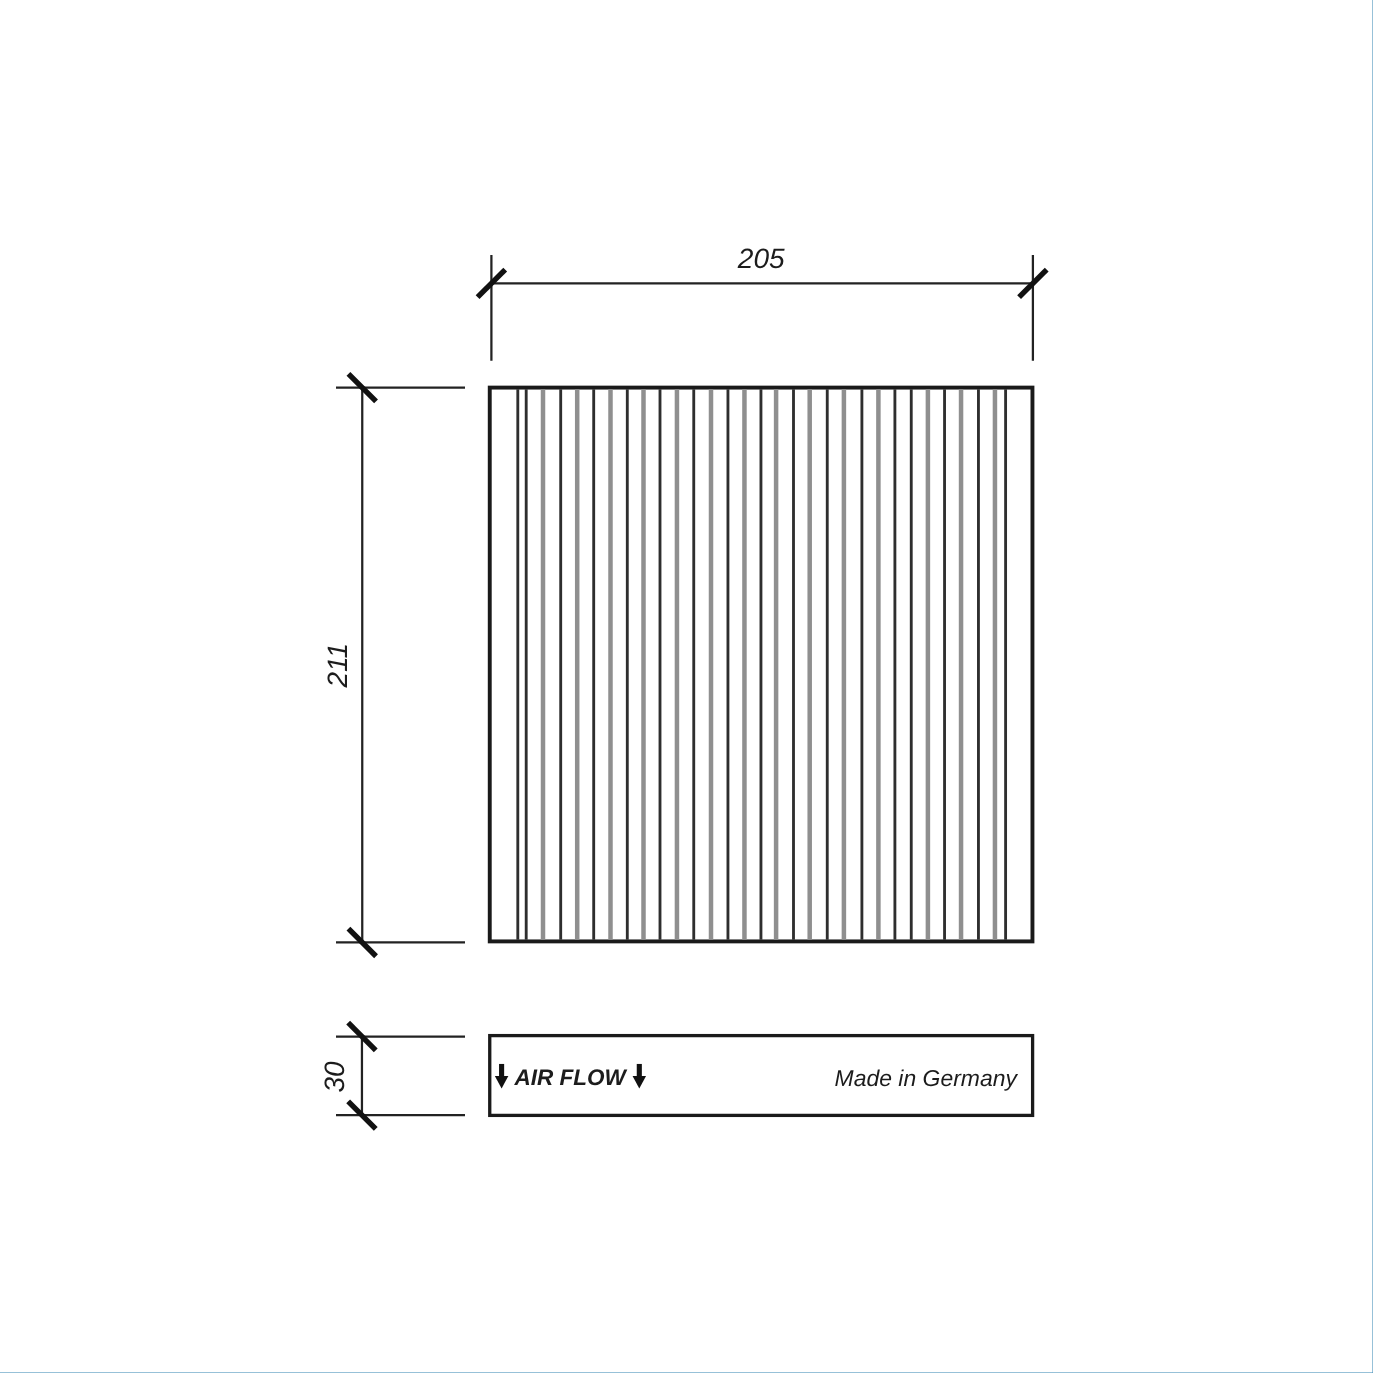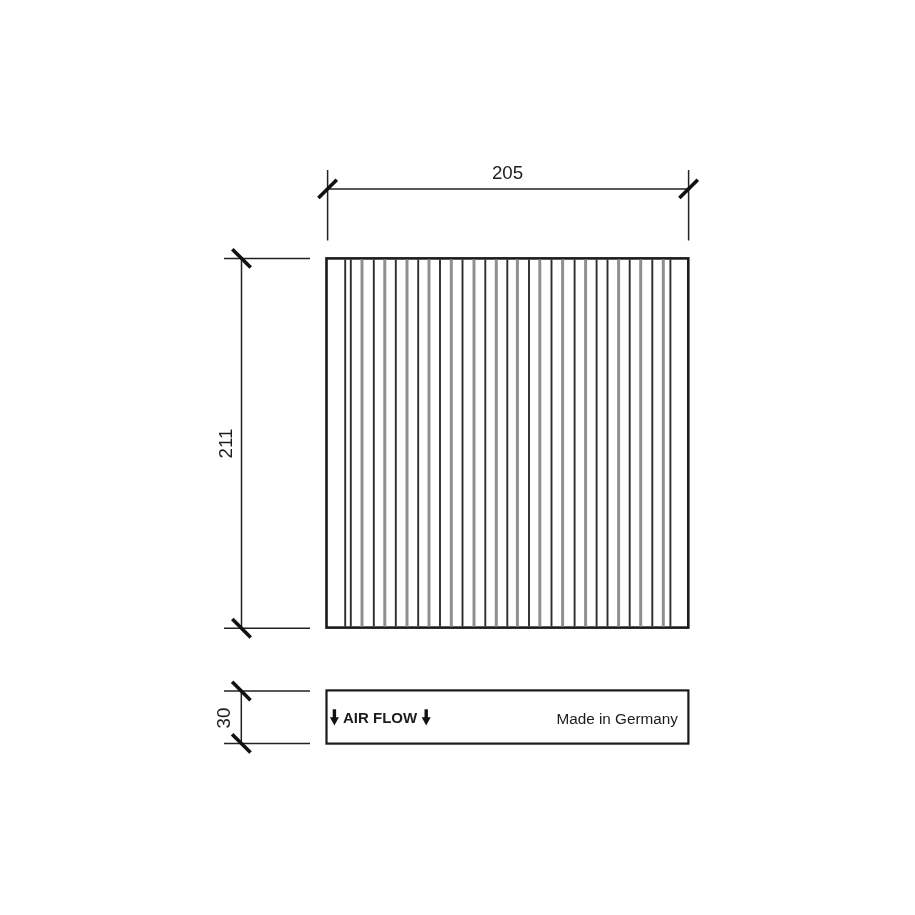--- a/index.html
+++ b/index.html
@@ -1,17 +1,17 @@
 <!DOCTYPE html>
 <html><head>
 <meta charset="utf-8">
 <title>Cabin filter drawing</title>
 <style>
   html,body{margin:0;padding:0;background:#ffffff;}
-  .page{position:relative;width:915px;height:915px;background:#0369a1;overflow:hidden;}
+  .page{position:relative;width:915px;height:915px;background:#0369a1;overflow:hidden;font-style:italic;}
   svg{display:block;filter:blur(0.35px);}
   text{font-family:"Liberation Sans", sans-serif;fill:#1c1c1c;}
 </style>
 </head>
 <body>
 <div class="page">
 <svg width="915" height="915" viewBox="0 0 915 915">
 
   <rect x="0" y="0" width="915" height="915" fill="#ffffff"></rect>
 

